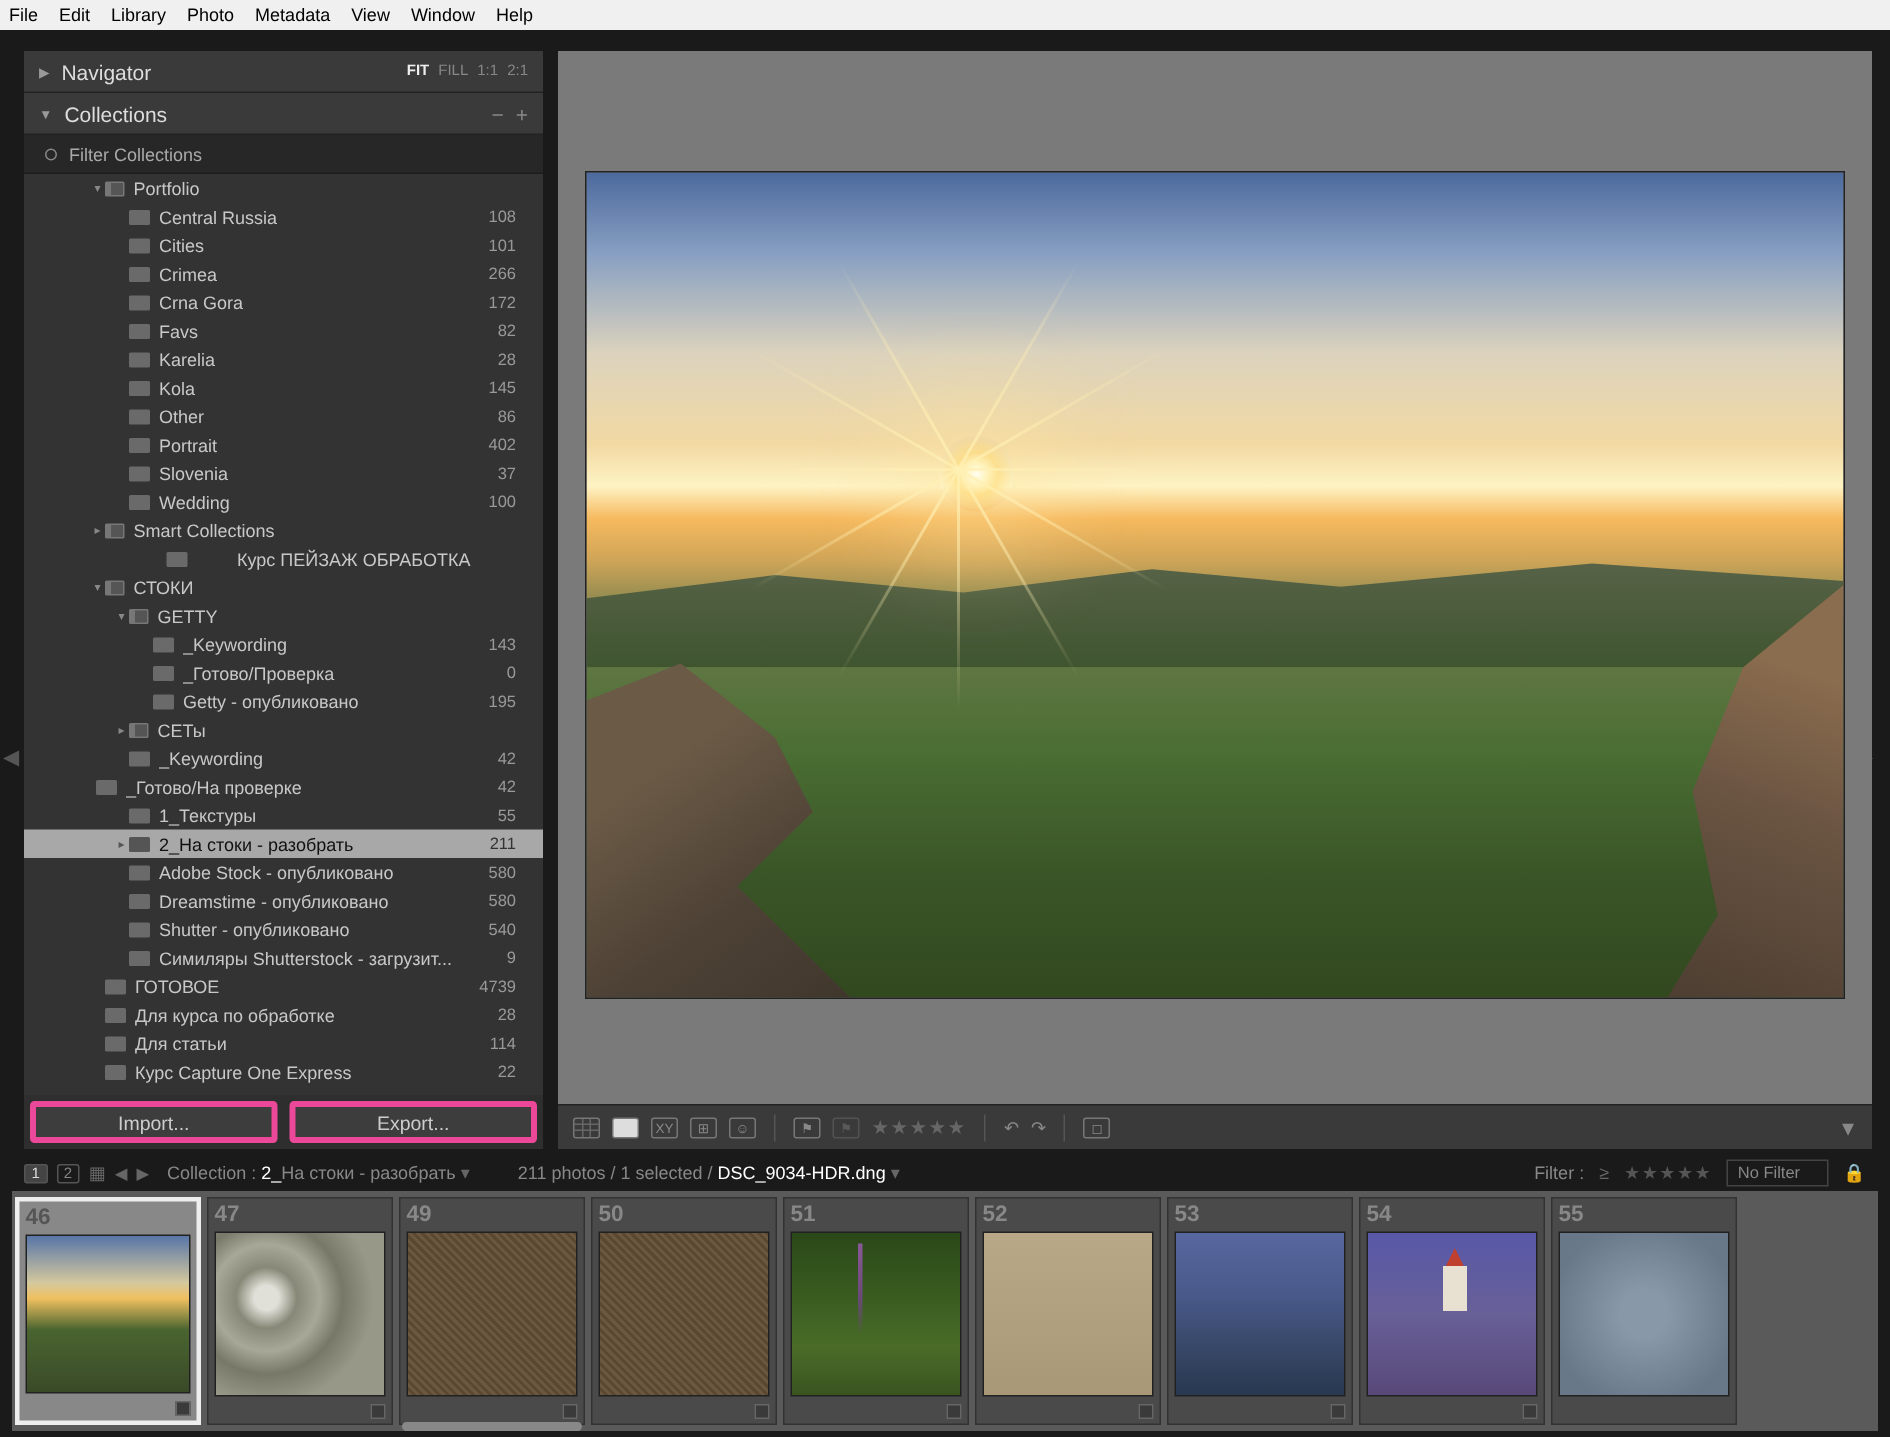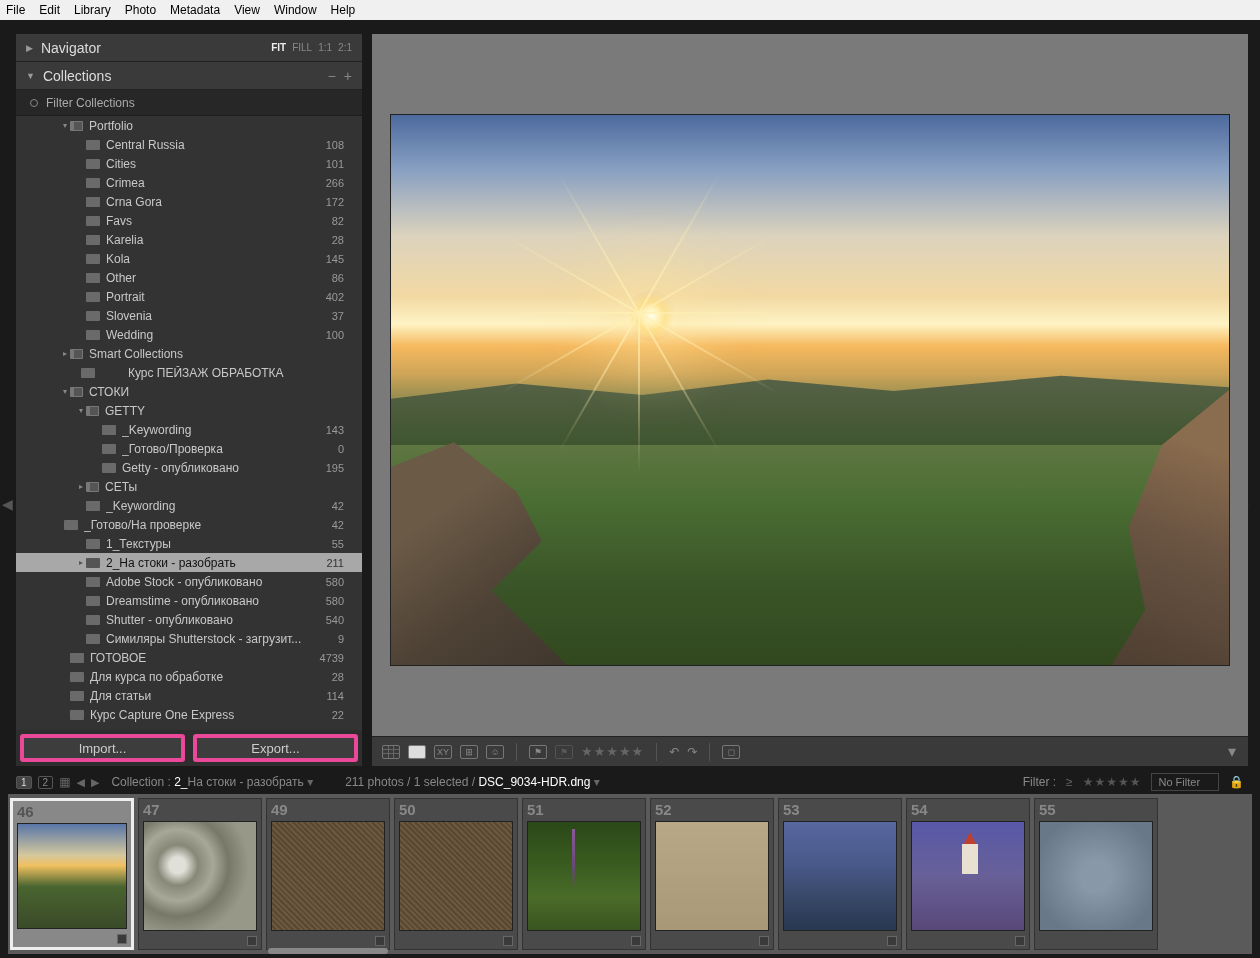--- a/index.html
+++ b/index.html
@@ -213,21 +213,21 @@
           <span class="icon "></span>
           <span class="label">Wedding</span>
           <span class="count">100</span>
         </div>
         <div class="tree-row" style="padding-left: 44px;">
           <span class="arrow">▸</span>
           <span class="icon set"></span>
           <span class="label">Smart Collections</span>
           <span class="count"></span>
         </div>
-        <div class="tree-row" style="padding-left: 28px; gap: 27px;">
+        <div class="tree-row" style="padding-left: 58px; gap: 27px;">
           <span class="arrow"></span>
           <span class="icon "></span>
           <span class="label">Курс ПЕЙЗАЖ ОБРАБОТКА</span>
           <span class="count"></span>
         </div>
         <div class="tree-row" style="padding-left: 44px;">
           <span class="arrow">▾</span>
           <span class="icon set"></span>
           <span class="label">СТОКИ</span>
           <span class="count"></span>

